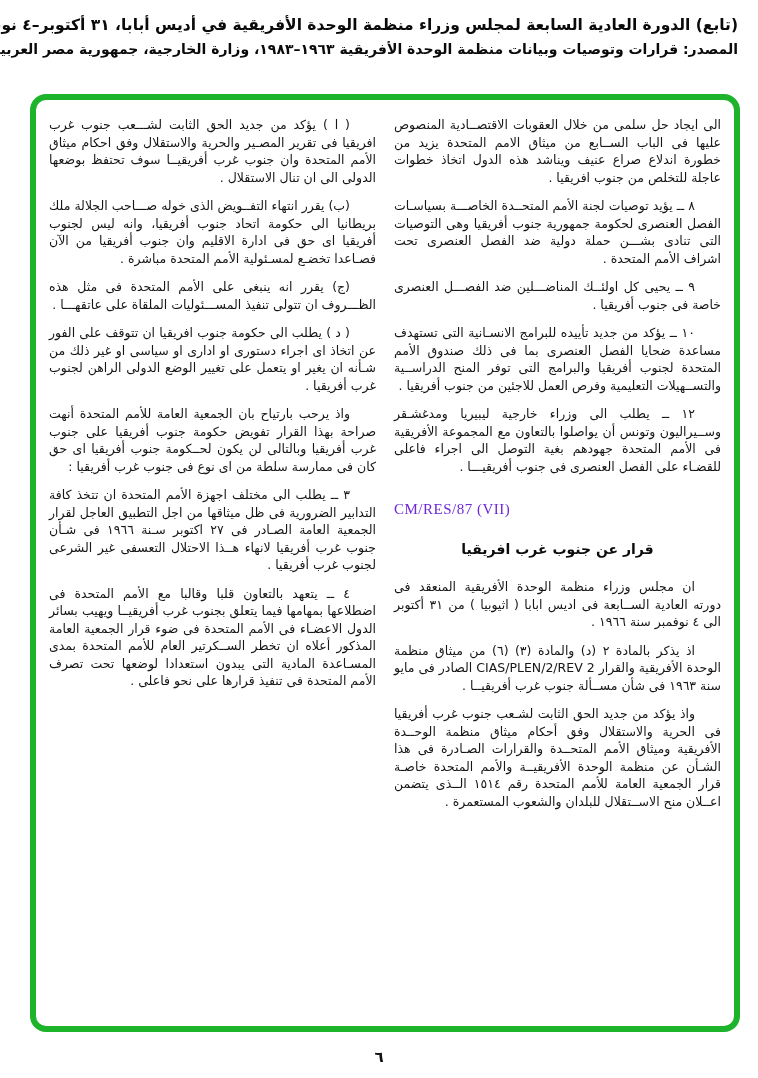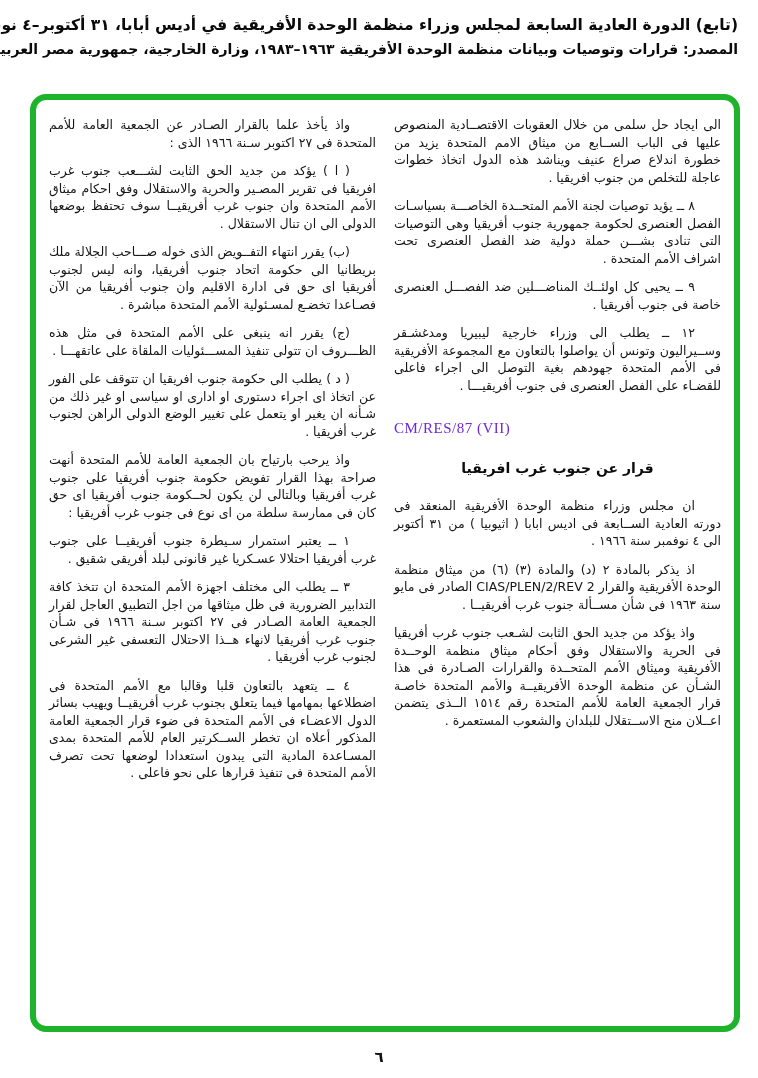--- a/index.html
+++ b/index.html
@@ -120,36 +120,35 @@
     <div class="hdr-l2">المصدر: قرارات وتوصيات وبيانات منظمة الوحدة الأفريقية ١٩٦٣–١٩٨٣، وزارة الخارجية، جمهورية مصر العربية، ط ١٩٨٥، ص٩٠–٩٦</div>
   </div>
 
   <div class="frame">
     <div class="cols">
 
       <div class="col">
         <p class="noindent">الى ايجاد حل سلمى من خلال العقوبات الاقتصــادية المنصوص عليها فى الباب الســابع من ميثاق الامم المتحدة يزيد من خطورة اندلاع صراع عنيف ويناشد هذه الدول اتخاذ خطوات عاجلة للتخلص من جنوب افريقيا .</p>
         <p>٨ ــ يؤيد توصيات لجنة الأمم المتحــدة الخاصـــة بسياسـات الفصل العنصرى لحكومة جمهورية جنوب أفريقيا وهى التوصيات التى تنادى بشـــن حملة دولية ضد الفصل العنصرى تحت اشراف الأمم المتحدة .</p>
         <p>٩ ــ يحيى كل اولئــك المناضـــلين ضد الفصـــل العنصرى خاصة فى جنوب أفريقيا .</p>
+        <p>١٠ ــ يؤكد من جديد تأييده للبرامج الانسـانية التى تستهدف مساعدة ضحايا الفصل العنصرى بما فى ذلك صندوق الأمم المتحدة لجنوب أفريقيا والبرامج التى توفر المنح الدراســية والتســهيلات التعليمية وفرص العمل للاجئين من جنوب أفريقيا .</p>
         <p>١٢ ــ يطلب الى وزراء خارجية ليبيريا ومدغشـقر وســيراليون وتونس أن يواصلوا بالتعاون مع المجموعة الأفريقية فى الأمم المتحدة جهودهم بغية التوصل الى اجراء فاعلى للقضـاء على الفصل العنصرى فى جنوب أفريقيـــا .</p>
         <p class="rescode">CM/RES/87 (VII)</p>
         <p class="restitle">قرار عن جنوب غرب افريقيا</p>
         <p>ان مجلس وزراء منظمة الوحدة الأفريقية المنعقد فى دورته العادية الســابعة فى اديس ابابا ( اثيوبيا ) من ٣١ أكتوبر الى ٤ نوفمبر سنة ١٩٦٦ .</p>
         <p>اذ يذكر بالمادة ٢ (د) والمادة (٣) (٦) من ميثاق منظمة الوحدة الأفريقية والقرار CIAS/PLEN/2/REV 2 الصادر فى مايو سنة ١٩٦٣ فى شأن مســألة جنوب غرب أفريقيــا .</p>
         <p>واذ يؤكد من جديد الحق الثابت لشـعب جنوب غرب أفريقيا فى الحرية والاستقلال وفق أحكام ميثاق منظمة الوحــدة الأفريقية وميثاق الأمم المتحــدة والقرارات الصـادرة فى هذا الشـأن عن منظمة الوحدة الأفريقيــة والأمم المتحدة خاصـة قرار الجمعية العامة للأمم المتحدة رقم ١٥١٤ الــذى يتضمن اعــلان منح الاســتقلال للبلدان والشعوب المستعمرة .</p>
       </div>
 
       <div class="col">
-        <p>واذ يأخذ علما بالقرار الصـادر عن الجمعية العامة للأمم المتحدة فى ٢٧ اكتوبر سـنة ١٩٦٦ الذى :</p>
         <p>( ا ) يؤكد من جديد الحق الثابت لشـــعب جنوب غرب افريقيا فى تقرير المصـير والحرية والاستقلال وفق احكام ميثاق الأمم المتحدة وان جنوب غرب أفريقيــا سوف تحتفظ بوضعها الدولى الى ان تنال الاستقلال .</p>
         <p>(ب) يقرر انتهاء التفــويض الذى خوله صـــاحب الجلالة ملك بريطانيا الى حكومة اتحاد جنوب أفريقيا، وانه ليس لجنوب أفريقيا اى حق فى ادارة الاقليم وان جنوب أفريقيا من الآن فصـاعدا تخضـع لمسـئولية الأمم المتحدة مباشرة .</p>
         <p>(ج) يقرر انه ينبغى على الأمم المتحدة فى مثل هذه الظـــروف ان تتولى تنفيذ المســـئوليات الملقاة على عاتقهـــا .</p>
         <p>( د ) يطلب الى حكومة جنوب افريقيا ان تتوقف على الفور عن اتخاذ اى اجراء دستورى او ادارى او سياسى او غير ذلك من شـأنه ان يغير او يتعمل على تغيير الوضع الدولى الراهن لجنوب غرب أفريقيا .</p>
         <p>واذ يرحب بارتياح بان الجمعية العامة للأمم المتحدة أنهت صراحة بهذا القرار تفويض حكومة جنوب أفريقيا على جنوب غرب أفريقيا وبالتالى لن يكون لحــكومة جنوب أفريقيا اى حق كان فى ممارسة سلطة من اى نوع فى جنوب غرب أفريقيا :</p>
-        <p>١ ــ يعتبر استمرار سـيطرة جنوب أفريقيــا على جنوب غرب أفريقيا احتلالا عسـكريا غير قانونى لبلد أفريقى شقيق .</p>
         <p>٣ ــ يطلب الى مختلف اجهزة الأمم المتحدة ان تتخذ كافة التدابير الضرورية فى ظل ميثاقها من اجل التطبيق العاجل لقرار الجمعية العامة الصـادر فى ٢٧ اكتوبر سـنة ١٩٦٦ فى شـأن جنوب غرب أفريقيا لانهاء هــذا الاحتلال التعسفى غير الشرعى لجنوب غرب أفريقيا .</p>
         <p>٤ ــ يتعهد بالتعاون قلبا وقالبا مع الأمم المتحدة فى اضطلاعها بمهامها فيما يتعلق بجنوب غرب أفريقيــا ويهيب بسائر الدول الاعضـاء فى الأمم المتحدة فى ضوء قرار الجمعية العامة المذكور أعلاه ان تخطر الســكرتير العام للأمم المتحدة بمدى المسـاعدة المادية التى يبدون استعدادا لوضعها تحت تصرف الأمم المتحدة فى تنفيذ قرارها على نحو فاعلى .</p>
       </div>
 
     </div>
   </div>
 
   <div class="footer">
     <span>٦</span>
   </div>

